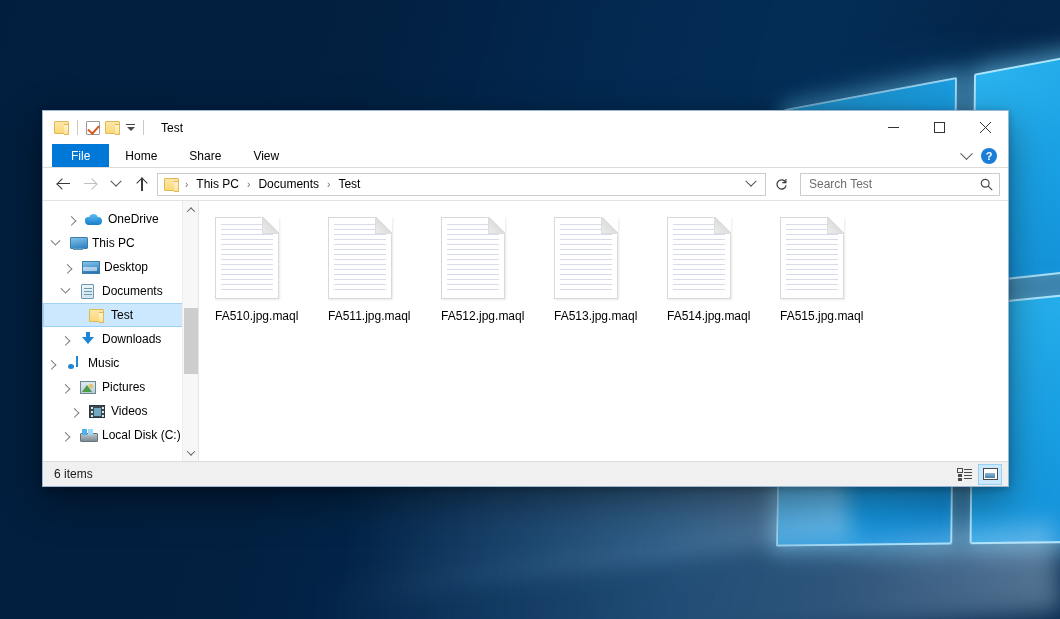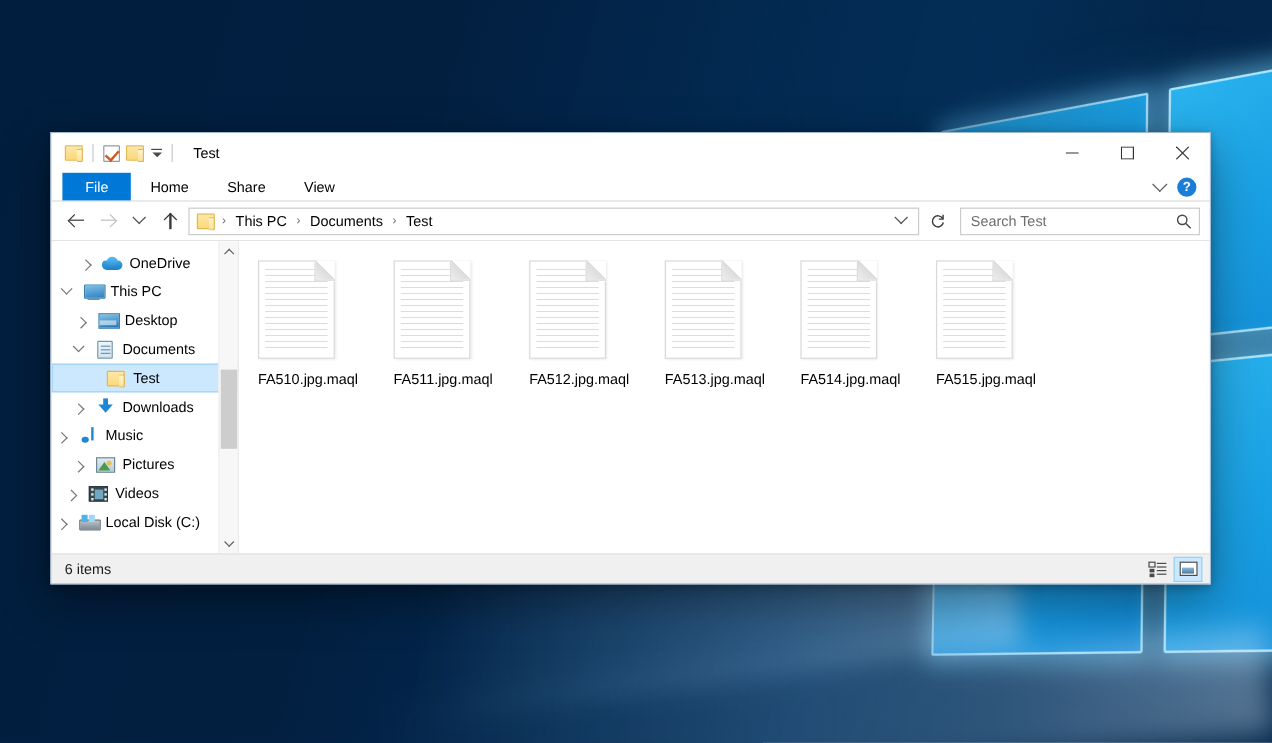--- a/index.html
+++ b/index.html
@@ -732,31 +732,31 @@
           <div class="sb-item" style="padding-left:14px">
             <span class="sb-twisty">
                 <span class="tw collapsed"></span>
               </span>
             <span class="sb-icon">
                 <span class="i-pics"></span>
               </span>
             <span class="sb-label">Pictures</span>
           </div>
 
-          <div class="sb-item" style="padding-left:8px">
+          <div class="sb-item" style="padding-left:23px">
             <span class="sb-twisty">
                 <span class="tw collapsed"></span>
               </span>
             <span class="sb-icon">
                 <span class="i-vid"></span>
               </span>
             <span class="sb-label">Videos</span>
           </div>
 
-          <div class="sb-item" style="padding-left:0">
+          <div class="sb-item" style="padding-left:14px">
             <span class="sb-twisty">
                 <span class="tw collapsed"></span>
               </span>
             <span class="sb-icon">
                 <span class="i-disk"></span>
               </span>
             <span class="sb-label">Local Disk (C:)</span>
           </div>
 
         </div>

